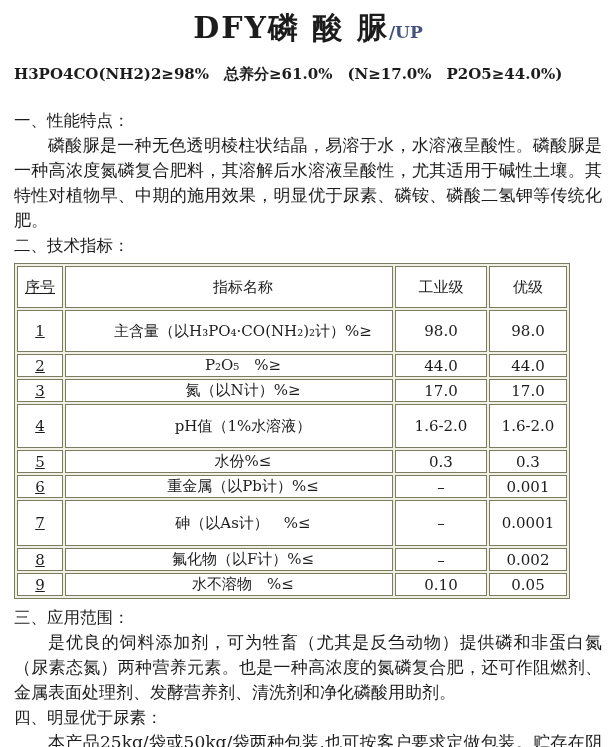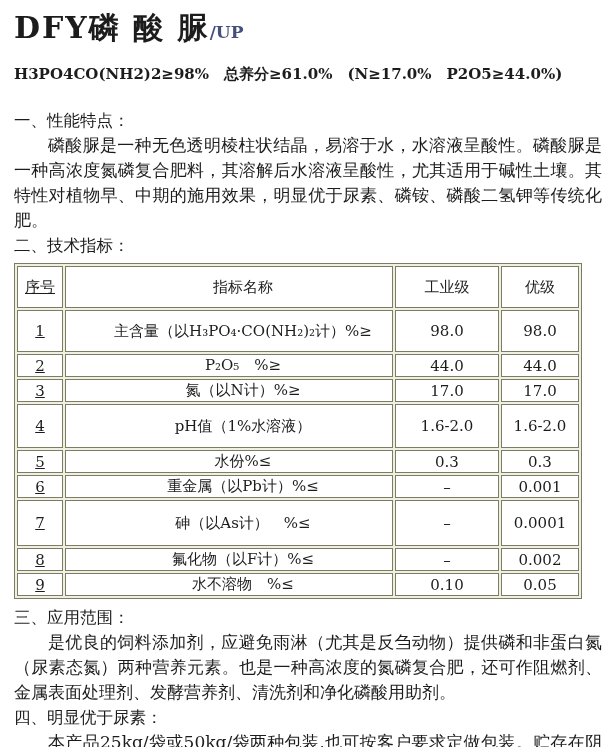--- a/index.html
+++ b/index.html
@@ -13,20 +13,21 @@
   html,body{background:var(--background);}
   body{
     width:616px;height:747px;
     margin:0 auto;
     padding:6px 14px 8px 14px;
     font-family:"DejaVu Serif","Liberation Serif",serif;
     color:var(--text);
     overflow:hidden;
   }
   .title{
+    text-align:center;
     font-size:30px;
     font-weight:bold;
     letter-spacing:2px;
     margin:2px 0 16px 0;
     white-space:nowrap;
   }
   .title .suffix{
     font-size:17px;
     font-weight:bold;
     letter-spacing:0;
@@ -63,21 +64,21 @@
     background:#ffffff;
     text-align:center;
     vertical-align:middle;
     font-weight:normal;
     padding:1px 4px;
     overflow:hidden;
     white-space:nowrap;
   }
   .spec-table th:nth-child(1),.spec-table td:nth-child(1){width:46px;text-decoration:underline;}
   .spec-table th:nth-child(2),.spec-table td:nth-child(2){width:328px;padding-left:32px;}
-  .spec-table th:nth-child(3),.spec-table td:nth-child(3){width:104px;margin-left:8px;}
+  .spec-table th:nth-child(3),.spec-table td:nth-child(3){width:92px;margin-left:8px;}
   .spec-table th:nth-child(4),.spec-table td:nth-child(4){width:78px;}
   .spec-table thead tr{height:42px;}
   .spec-table tbody tr{height:23px;}
   .spec-table tbody tr:nth-child(1){height:42px;}
   .spec-table tbody tr:nth-child(4){height:44px;}
   .spec-table tbody tr:nth-child(7){height:46px;}
 </style>
 </head>
 <body>
 
@@ -153,18 +154,18 @@
         <tr>
           <td>9</td>
           <td>水不溶物　%≤</td>
           <td>0.10</td>
           <td>0.05</td>
         </tr>
       </tbody>
   </table>
 
   <p class="sec-heading">三、应用范围：</p>
-  <p class="sec-para">是优良的饲料添加剂，应避免雨淋（尤其是反刍动物）提供磷和非蛋白氮（尿素态氮）两种营养元素。也是一种高浓度的氮磷复合肥，还可作阻燃剂、金属表面处理剂、发酵营养剂、清洗剂和净化磷酸用助剂。</p>
+  <p class="sec-para">是优良的饲料添加剂，可为牲畜（尤其是反刍动物）提供磷和非蛋白氮（尿素态氮）两种营养元素。也是一种高浓度的氮磷复合肥，还可作阻燃剂、金属表面处理剂、发酵营养剂、清洗剂和净化磷酸用助剂。</p>
 
   <p class="sec-heading">四、明显优于尿素：</p>
   <p class="sec-para">本产品25kg/袋或50kg/袋两种包装,也可按客户要求定做包装。贮存在阴凉、通风、干燥的库房内，注意防潮，应避免雨淋。运输过程中要防烈日暴晒，避免雨淋。</p>
 
 </div>
 
 </body></html>

